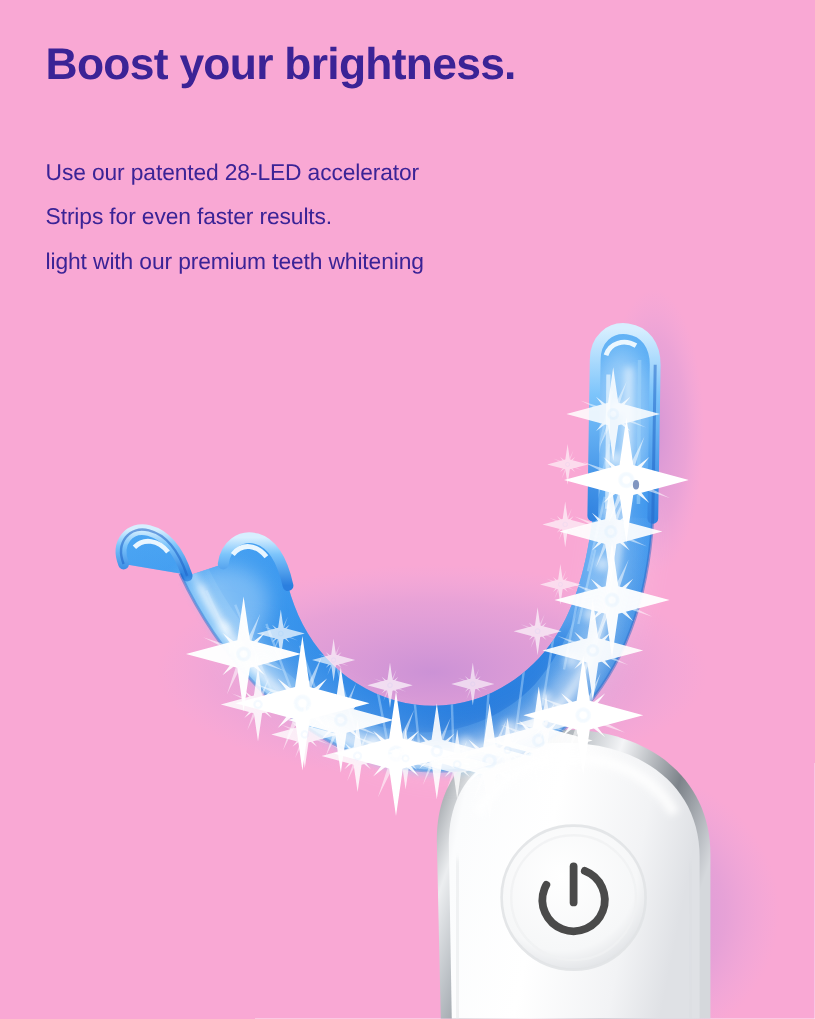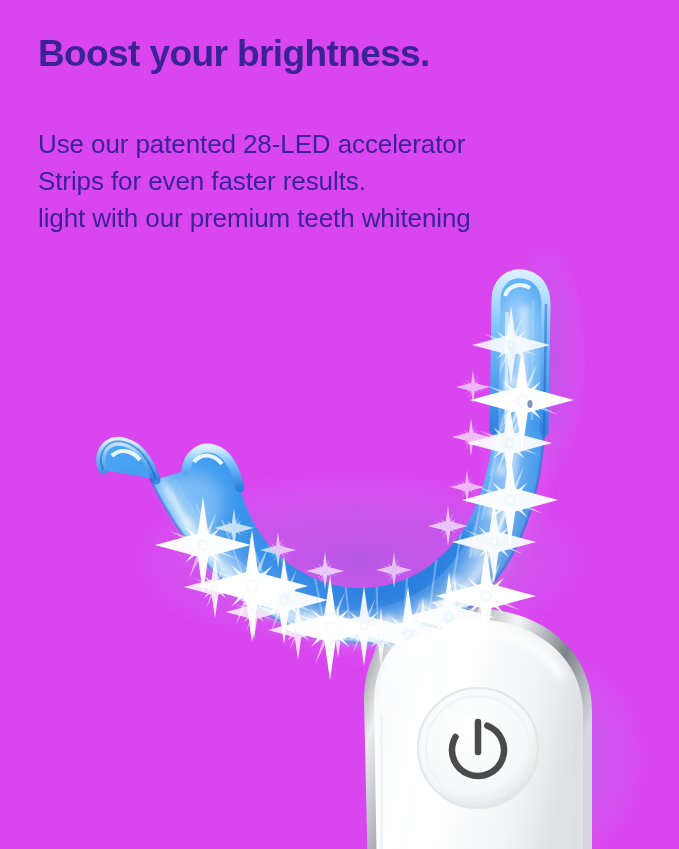--- a/index.html
+++ b/index.html
@@ -6,21 +6,21 @@
     margin: 0;
     padding: 0;
     background: #ffffff;
   }
   #page {
     position: relative;
     width: 679px;
     height: 849px;
     overflow: hidden;
     font-family: "Liberation Sans", sans-serif;
-    background: #d946ef;
+    background: #f9a8d4;
   }
 
   
   #copy {
     position: absolute;
     left: 38px;
     top: 30px;
     width: 540px;
     z-index: 40;
   }
@@ -28,21 +28,21 @@
     font-size: 37px;
     font-weight: bold;
     letter-spacing: -0.6px;
     color: #3b2396;
     line-height: 48px;
     margin: 0 0 0 0;
     white-space: nowrap;
   }
   #subcopy {
     margin-top: 48px;
-    font-size: 26px;
+    font-size: 19px;
     font-weight: normal;
     letter-spacing: -0.1px;
     color: #3b2396;
     line-height: 37px;
     max-width: 480px;
   }
 
   
   #product {
     position: absolute;

